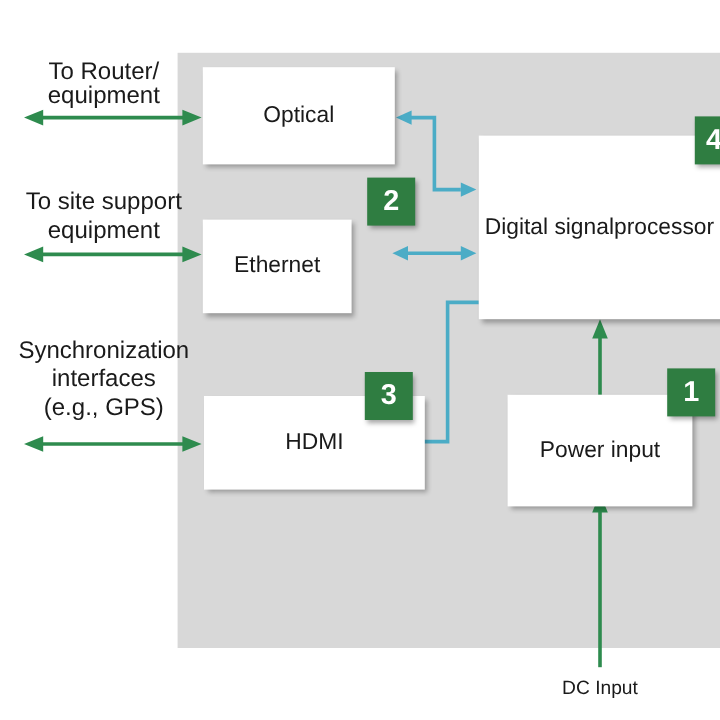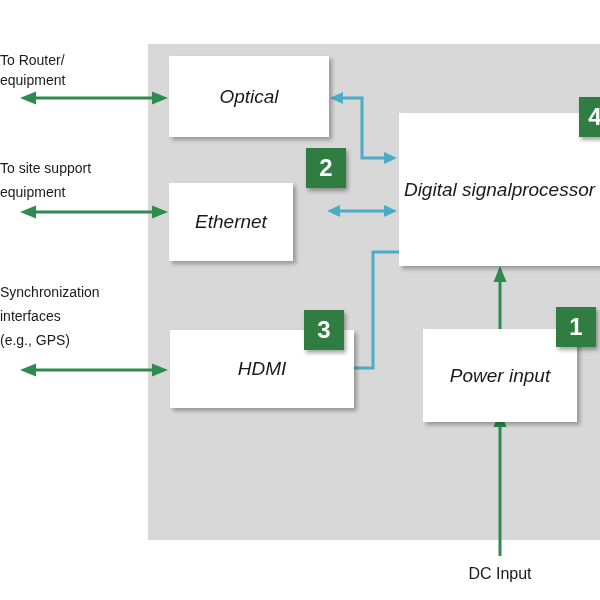--- a/index.html
+++ b/index.html
@@ -10,21 +10,21 @@
   }
   .bg-panel{
     position:absolute;left:148px;top:44px;width:452px;height:496px;
     background:var(--bg-gray,#d8d8d8);z-index:0;
   }
   svg.arrows{position:absolute;left:0;top:0;z-index:1;pointer-events:none;}
   .box{
     position:absolute;background:var(--box-white,#ffffff);
     box-shadow:3px 3px 4px rgba(0,0,0,0.30);
     display:flex;align-items:center;justify-content:center;
-    font-size:19px;line-height:24px;text-align:center;z-index:2;font-style:italic;
+    font-size:19px;line-height:24px;text-align:center;z-index:2;
   }
   .box-optical{left:169px;top:56px;width:160px;height:81px;}
   .box-ethernet{left:169px;top:172px;width:124px;height:78px;margin-top:11px;}
   .box-hdmi{left:170px;top:330px;width:184px;height:78px;}
   .box-power{left:423px;top:329px;width:154px;height:93px;}
   .box-dsp{left:399px;top:113px;width:223px;height:153px;}
   .dsp-label{
     position:absolute;left:0;top:0;width:201px;height:100%;
     display:flex;align-items:center;justify-content:center;
   }
@@ -33,22 +33,22 @@
     background:var(--badge-green,#2f7d41);color:#ffffff;
     font-size:24px;font-weight:bold;
     display:flex;align-items:center;justify-content:center;
     box-shadow:2px 3px 4px rgba(0,0,0,0.35);z-index:3;
   }
   .badge-1{left:556px;top:307px;}
   .badge-2{left:306px;top:148px;}
   .badge-3{left:304px;top:310px;}
   .badge-4{left:579px;top:97px;padding-right:8px;box-sizing:border-box;}
   .ext-label{
-    position:absolute;left:0;width:173px;text-align:left;
-    font-size:14px;z-index:4;
+    position:absolute;left:0;width:173px;text-align:center;
+    font-size:20px;z-index:4;
   }
   .lbl-router{top:50px;line-height:20px;}
   .lbl-site{top:156px;line-height:24px;}
   .lbl-sync{top:280px;line-height:24px;}
   .lbl-dc{
     position:absolute;left:420px;top:563px;width:160px;text-align:center;
     font-size:16px;line-height:22px;z-index:4;
   }
 </style>
 </head>

